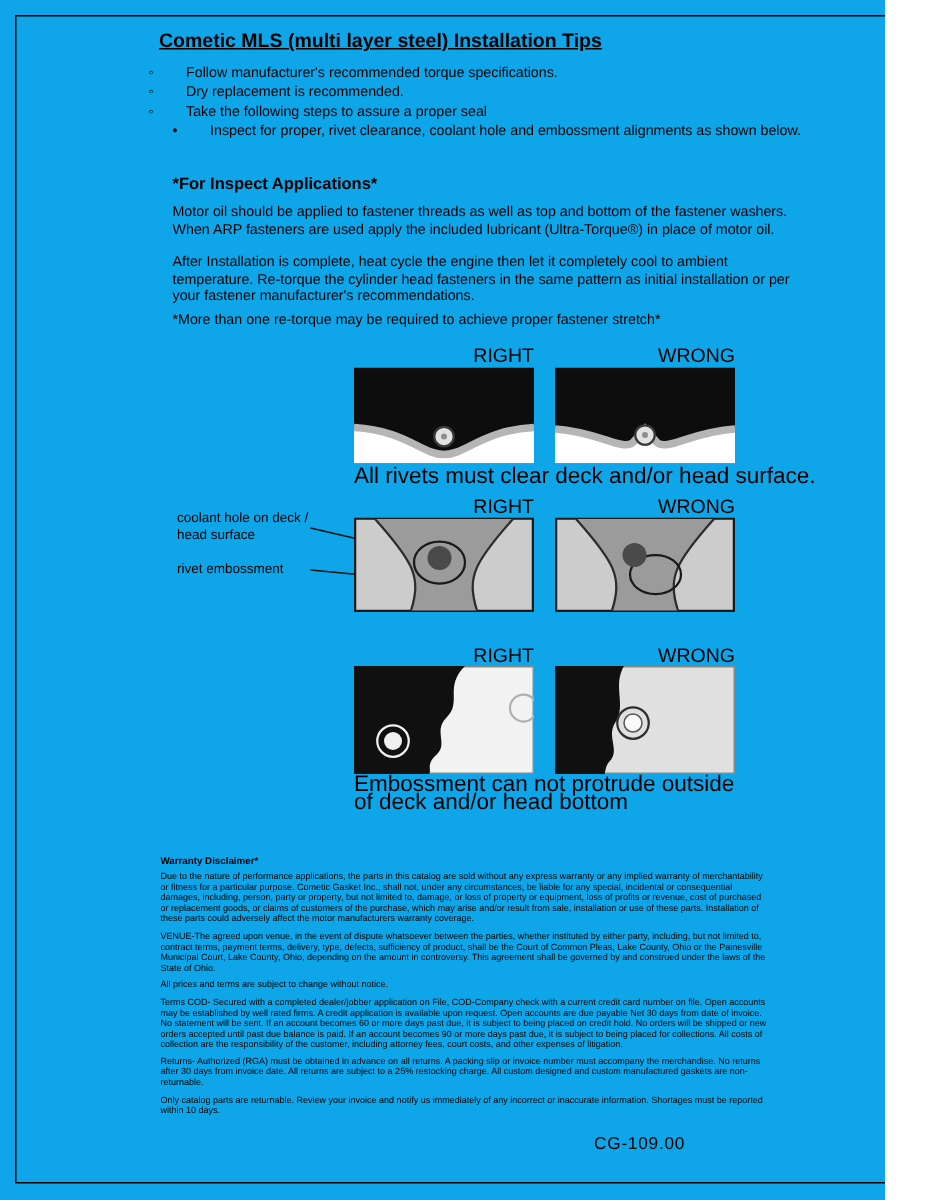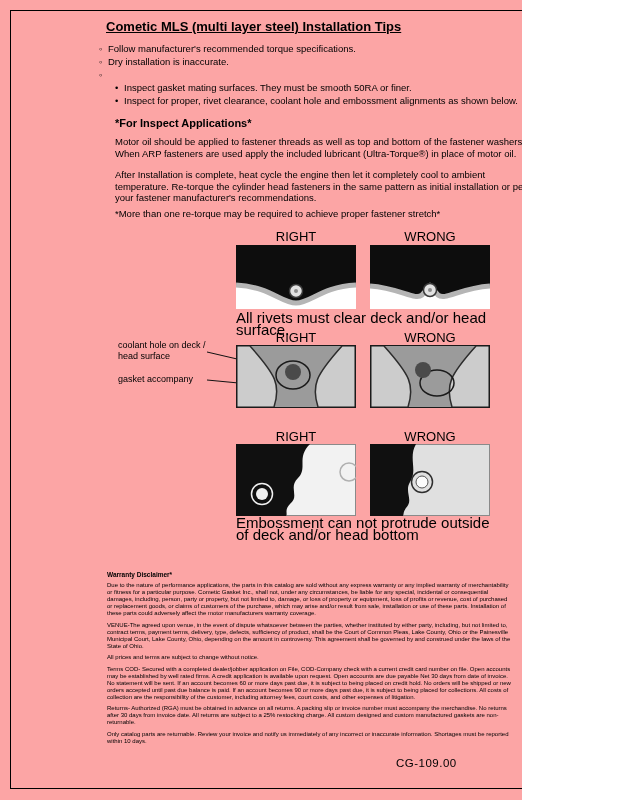--- a/index.html
+++ b/index.html
@@ -1,40 +1,40 @@
 <!DOCTYPE html>
 <html><head>
 <meta charset="utf-8">
 <style>
   html,body { margin:0; padding:0; background:#ffffff; }
   .page {
-    position:relative; width:522px; height:800px; background:#fca5a5;
+    position:relative; width:590px; height:800px; background:#0ea5e9;
     font-family:"Liberation Sans", sans-serif; color:#000; overflow:hidden;
   }
   .frame {
     position:absolute; left:10px; top:10px; width:595px; height:779px;
     border:1.5px solid #000; box-sizing:border-box;
   }
   .abs { position:absolute; }
   .title {
     left:106px; top:19px; font-size:13px; font-weight:bold; text-decoration:underline;
     white-space:nowrap;
   }
   .bullets { left:99px; top:44px; width:470px; font-size:9.5px; }
-  .bullets .b { display:flex; margin-bottom:2.5px; line-height:10.5px; }
+  .bullets .b { display:flex; margin-bottom:2.5px; line-height:10.5px;gap:16px; }
   .bullets .b .mk { width:9px; flex:0 0 9px; }
   .bullets .b .mk::before { content:"\25E6"; }
   .bullets .b.sub { margin-left:16px; }
   .bullets .b.sub .mk::before { content:"\2022"; }
   .diesel-heading { left:115px; top:117px; font-size:11px; font-weight:bold; }
   .body-para { left:115px; width:420px; font-size:9.5px; line-height:11.5px; }
   .p1 { top:136px; }
   .p2 { top:169px; }
   .note { top:208px; }
-  .fig-label { width:120px; text-align:center; font-size:13px; }
+  .fig-label { width:120px; text-align:right; font-size:13px; }
   .fig-img { width:120px; display:block; }
   .fig-caption { left:236px; font-size:15px; line-height:11.5px; }
   .callout {
     left:118px; width:92px; text-align:left; font-size:9px; line-height:10.5px;
   }
   .disclaimer { left:107px; top:571px; width:406px; font-size:6px; line-height:7px; }
   .disclaimer h3 { font-size:6.5px; margin:0 0 4px 0; }
   .disclaimer p { margin:0 0 4.5px 0; }
   .footer { left:396px; top:757px; font-size:11.5px; letter-spacing:0.5px; }
   svg { display:block; }
@@ -47,28 +47,25 @@
 
   <div class="abs title">Cometic MLS (multi layer steel) Installation Tips</div>
 
   <div class="abs bullets">
     <div class="b">
         <span class="mk"></span>
         <span>Follow manufacturer's recommended torque specifications.</span>
       </div>
     <div class="b">
         <span class="mk"></span>
-        <span>Dry installation is inaccurate.</span>
+        <span>Dry replacement is recommended.</span>
       </div>
     <div class="b">
         <span class="mk"></span>
-      </div>
-    <div class="b sub">
-        <span class="mk"></span>
-        <span>Inspect gasket mating surfaces.  They must be smooth 50RA or finer.</span>
+        <span>Take the following steps to assure a proper seal</span>
       </div>
     <div class="b sub">
         <span class="mk"></span>
         <span>Inspect for proper, rivet clearance, coolant hole and embossment alignments as shown below.</span>
       </div>
   </div>
 
   <div class="abs diesel-heading">*For Inspect Applications*</div>
   <div class="abs body-para p1">Motor oil should be applied to fastener threads as well as top and bottom of the fastener washers. When ARP fasteners are used apply the included lubricant (Ultra-Torque®) in place of motor oil.</div>
   <div class="abs body-para p2">After Installation is complete, heat cycle the engine then let it completely cool to ambient temperature. Re-torque the cylinder head fasteners in the same pattern as initial installation or per your fastener manufacturer's recommendations.</div>
@@ -94,21 +91,21 @@
       <circle cx="60" cy="45" r="6.5" fill="#e2e2e2" stroke="#3a3a3a" stroke-width="1.5"></circle>
       <circle cx="60" cy="45" r="2" fill="#8d8d8d"></circle>
     </svg>
   </div>
   <div class="abs fig-caption" style="top:312px;">All rivets must clear deck and/or head surface.</div>
 
   <div class="abs fig-label" style="left:236px; top:330px;">RIGHT</div>
   <div class="abs fig-label" style="left:370px; top:330px;">WRONG</div>
 
   <div class="abs callout" style="top:340px;">coolant hole on deck / head surface</div>
-  <div class="abs callout" style="top:374px;">gasket accompany</div>
+  <div class="abs callout" style="top:374px;">rivet embossment</div>
 
   <div class="abs" style="left:205px; top:344px;">
     <svg width="92" height="50" viewBox="0 0 92 50">
       <line x1="2" y1="8" x2="88" y2="28" stroke="#111" stroke-width="1"></line>
       <line x1="2" y1="36" x2="86" y2="44" stroke="#111" stroke-width="1"></line>
     </svg>
   </div>
 
   <div class="abs" style="left:236px; top:345px;">
     <svg class="fig-img" width="120" height="63" viewBox="0 0 120 63">

